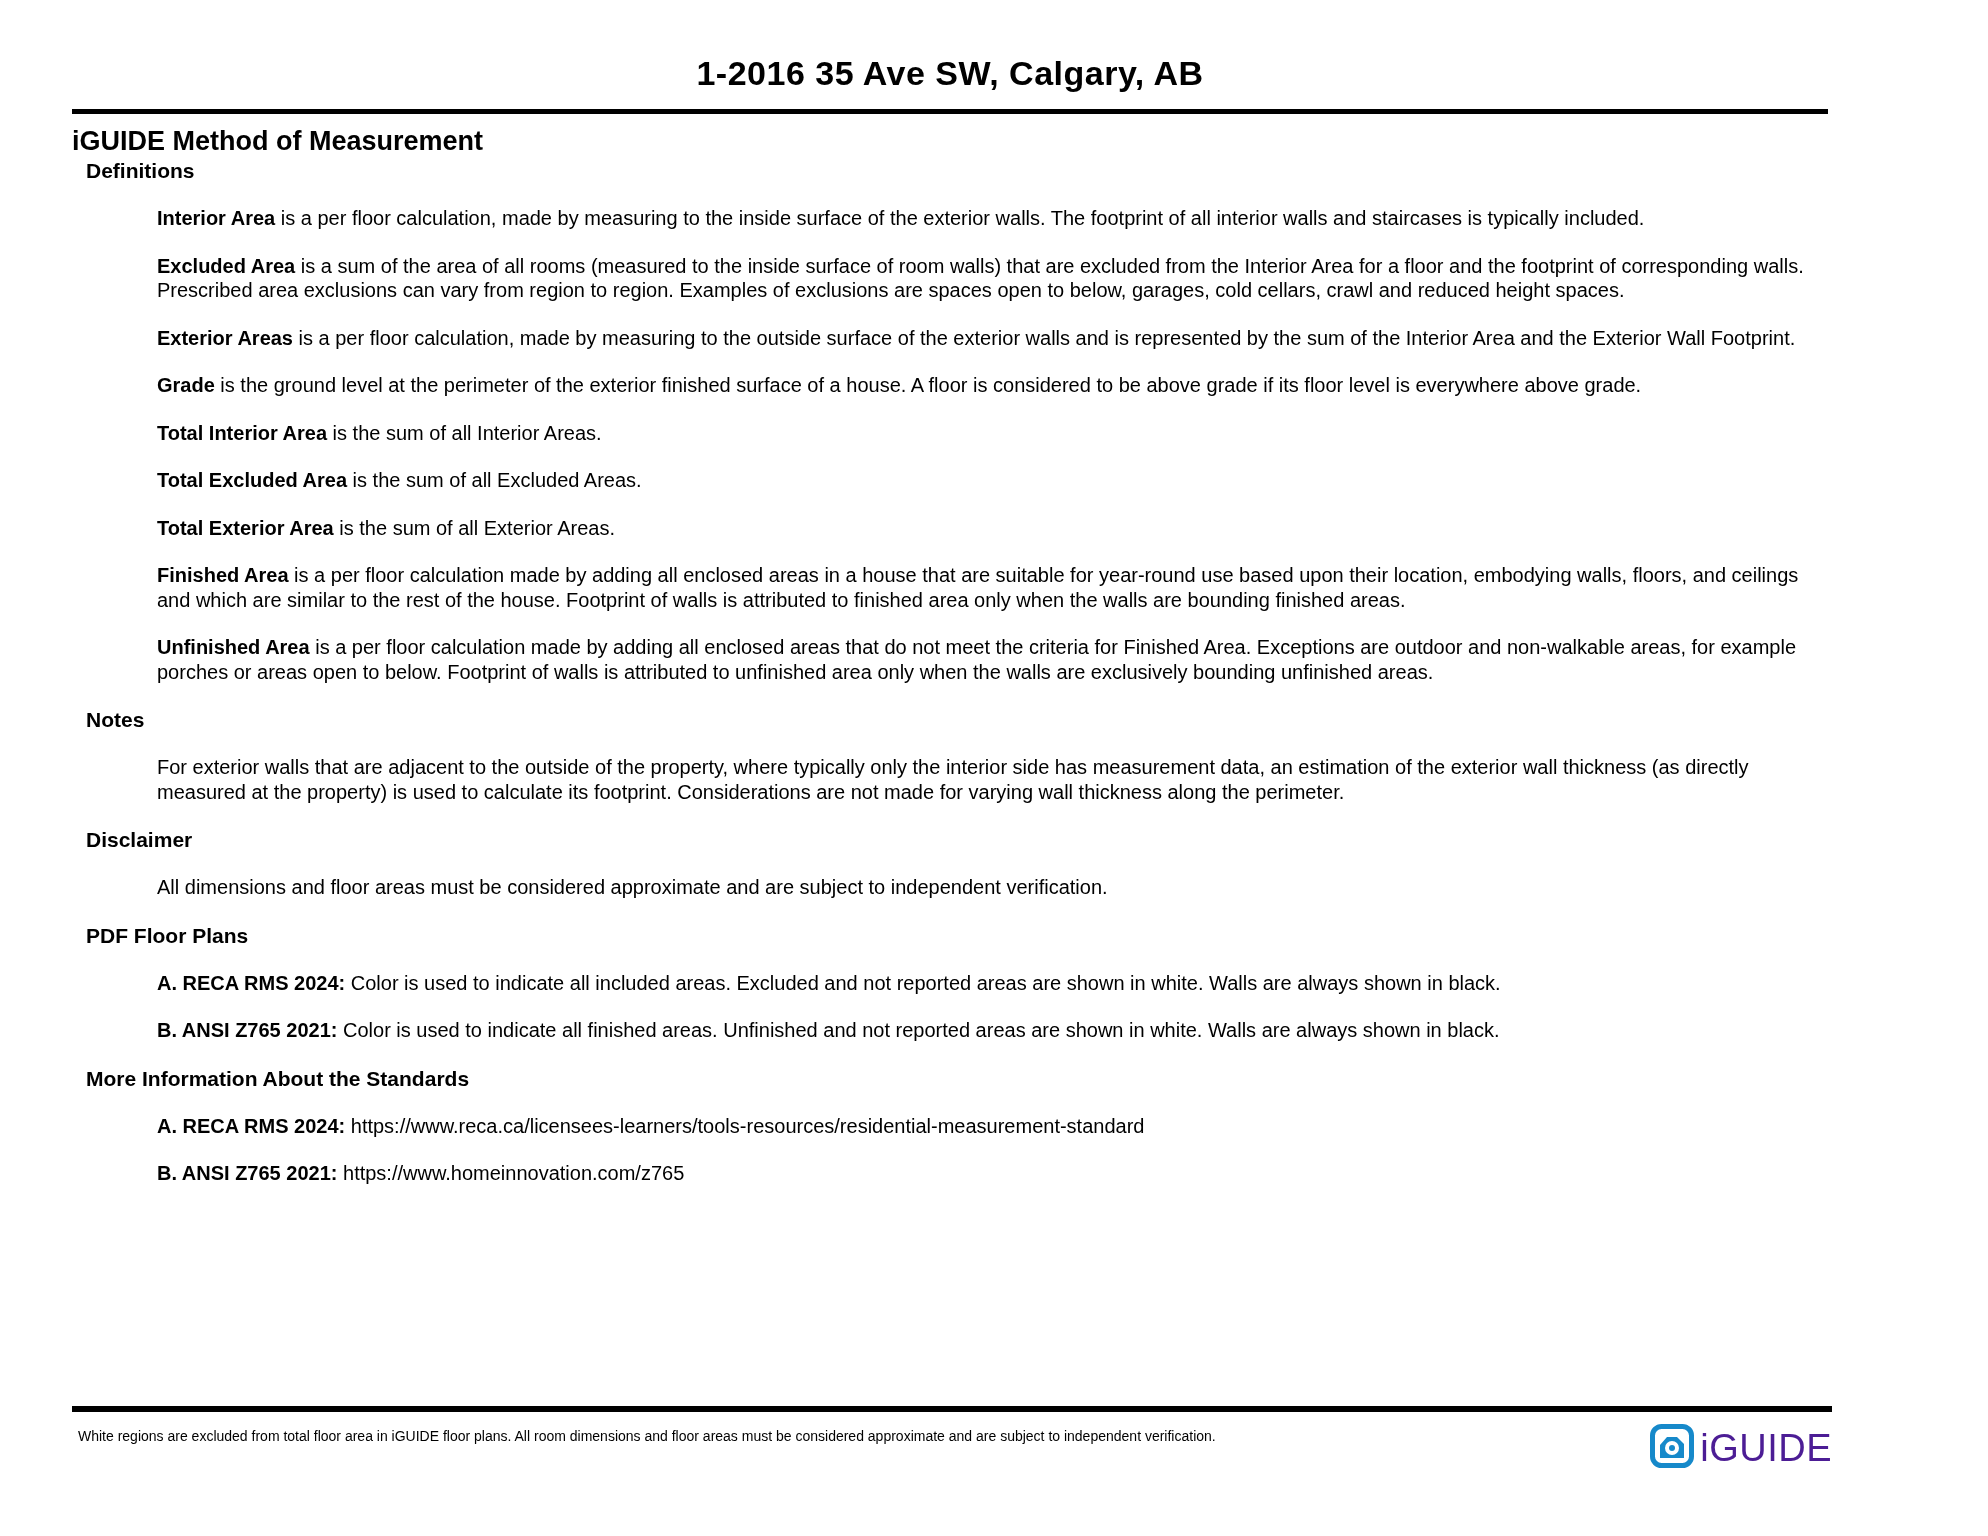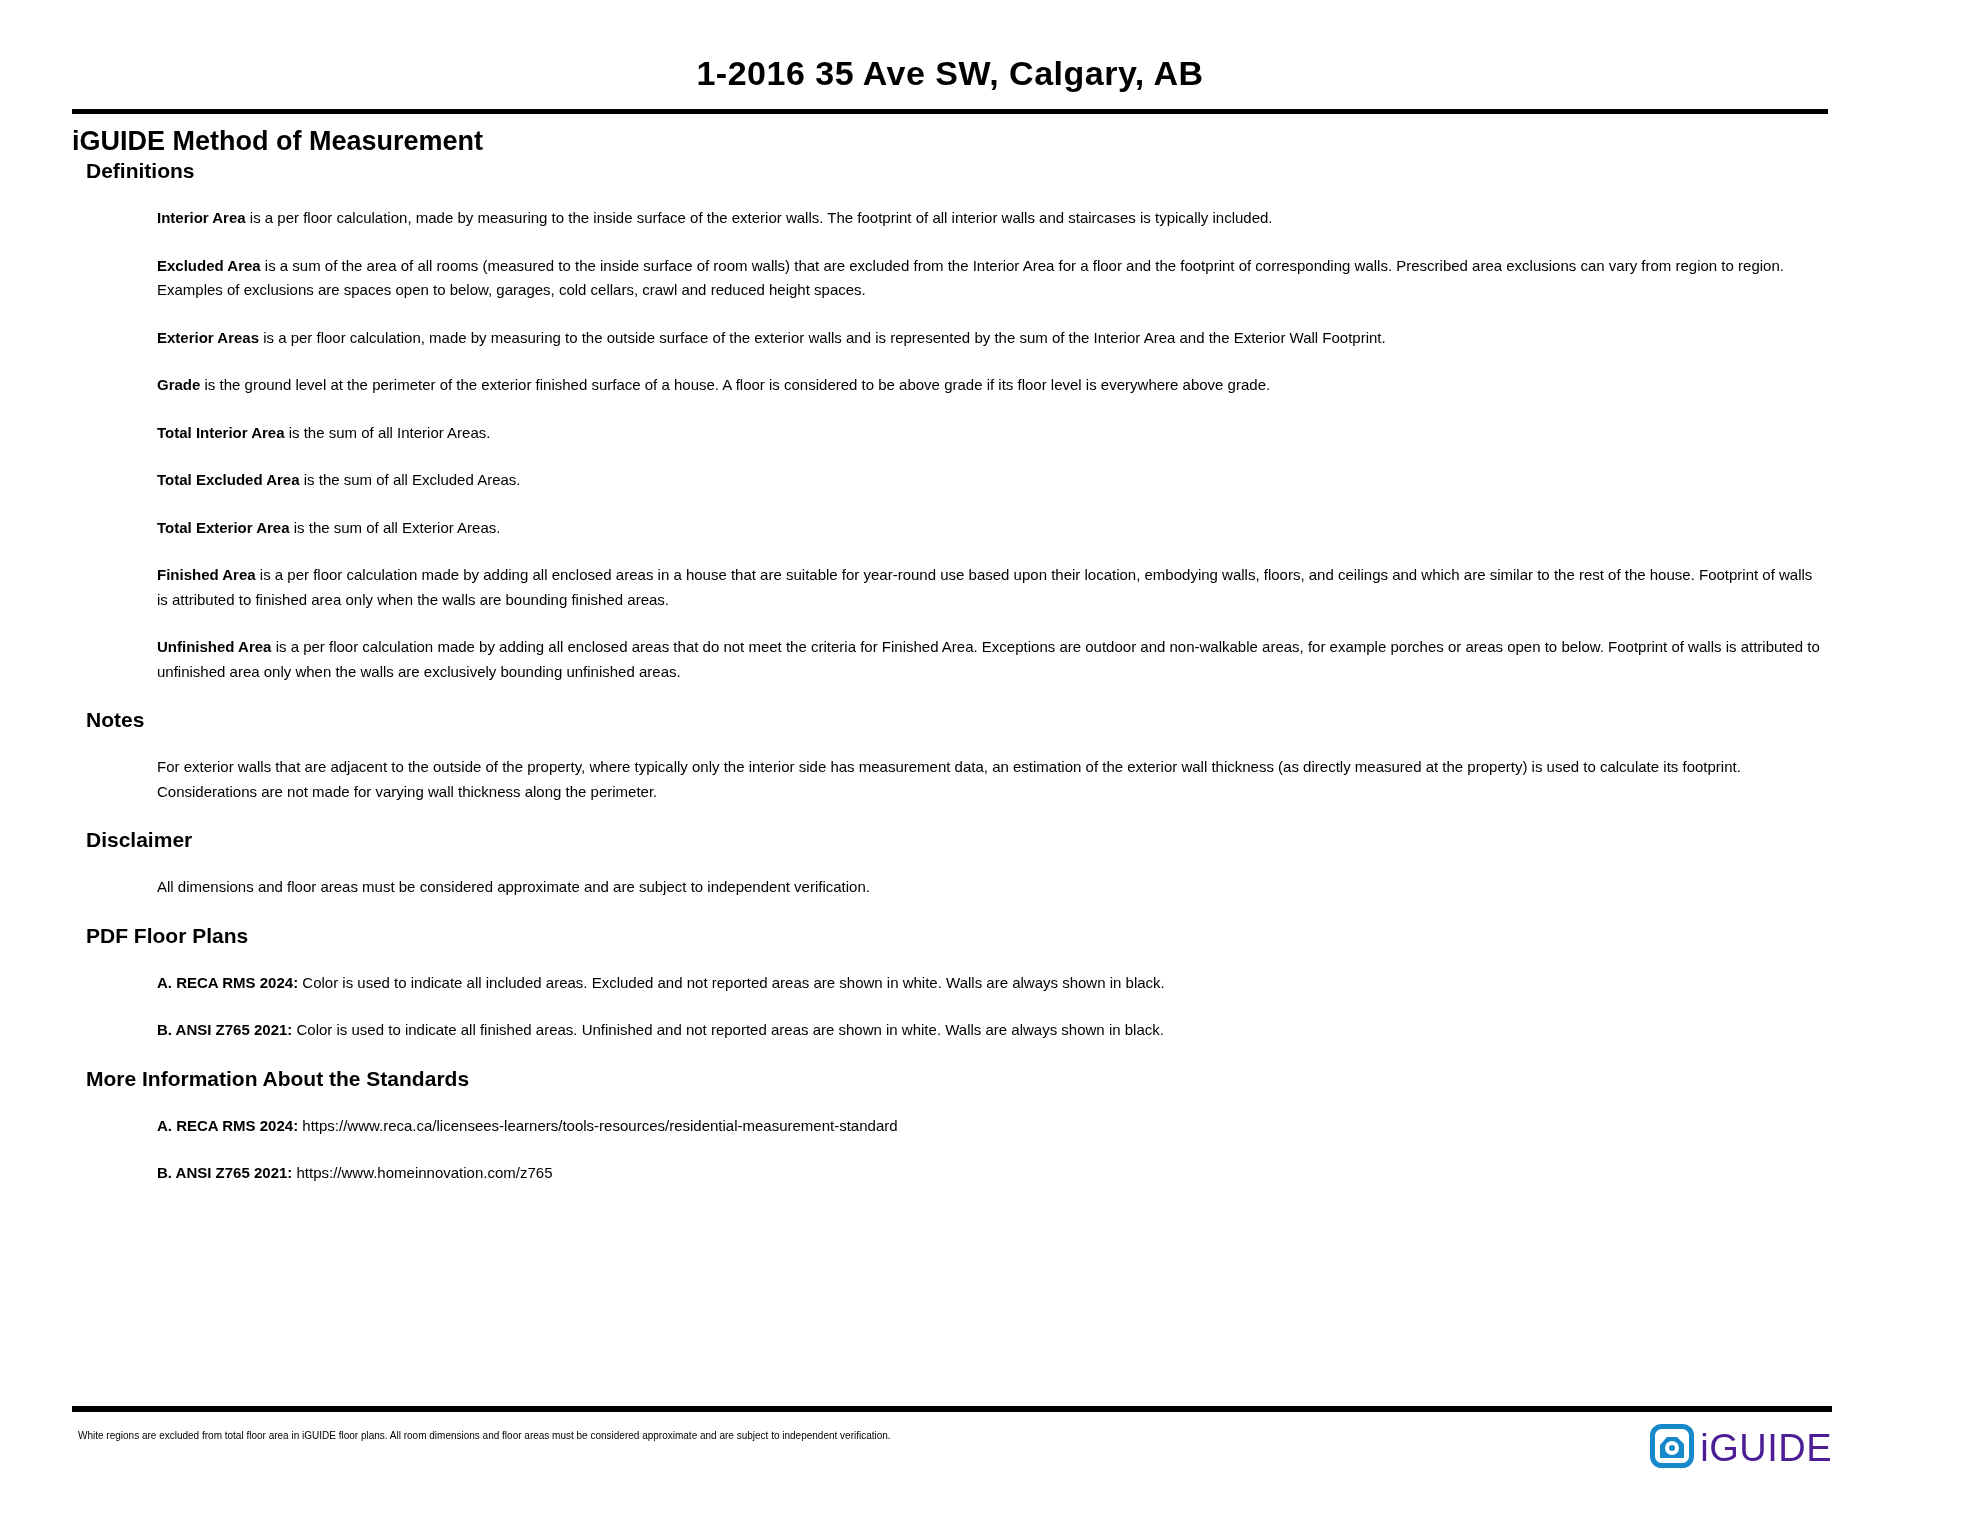--- a/index.html
+++ b/index.html
@@ -39,41 +39,41 @@
   }
   h3.section-heading {
     font-size: 21px;
     font-weight: bold;
     margin: 24px 0 0 14px;
   }
   h3.section-heading.first {
     margin-top: 2px;
   }
   p.body-par {
-    font-size: 15px;
+    font-size: 20px;
     line-height: 24.5px;
     margin: 23px 0 0 85px;
     padding-right: 4px;
   }
   p.body-par b { font-weight: bold; }
   .footer {
     position: absolute;
     left: 72px;
     right: 68px;
     top: 1406px;
   }
   .footer .rule { border-top-width: 6px; }
   .footer-row {
     display: flex;
     justify-content: space-between;
     align-items: flex-start;
     margin-top: 12px;
   }
   .footer-note {
-    font-size: 10px;
+    font-size: 14px;
     line-height: 20px;
     margin: 2px 0 0 6px;
     max-width: 1560px;
   }
   .logo {
     display: flex;
     align-items: center;
     gap: 6px;
     margin-top: 0px;
   }

